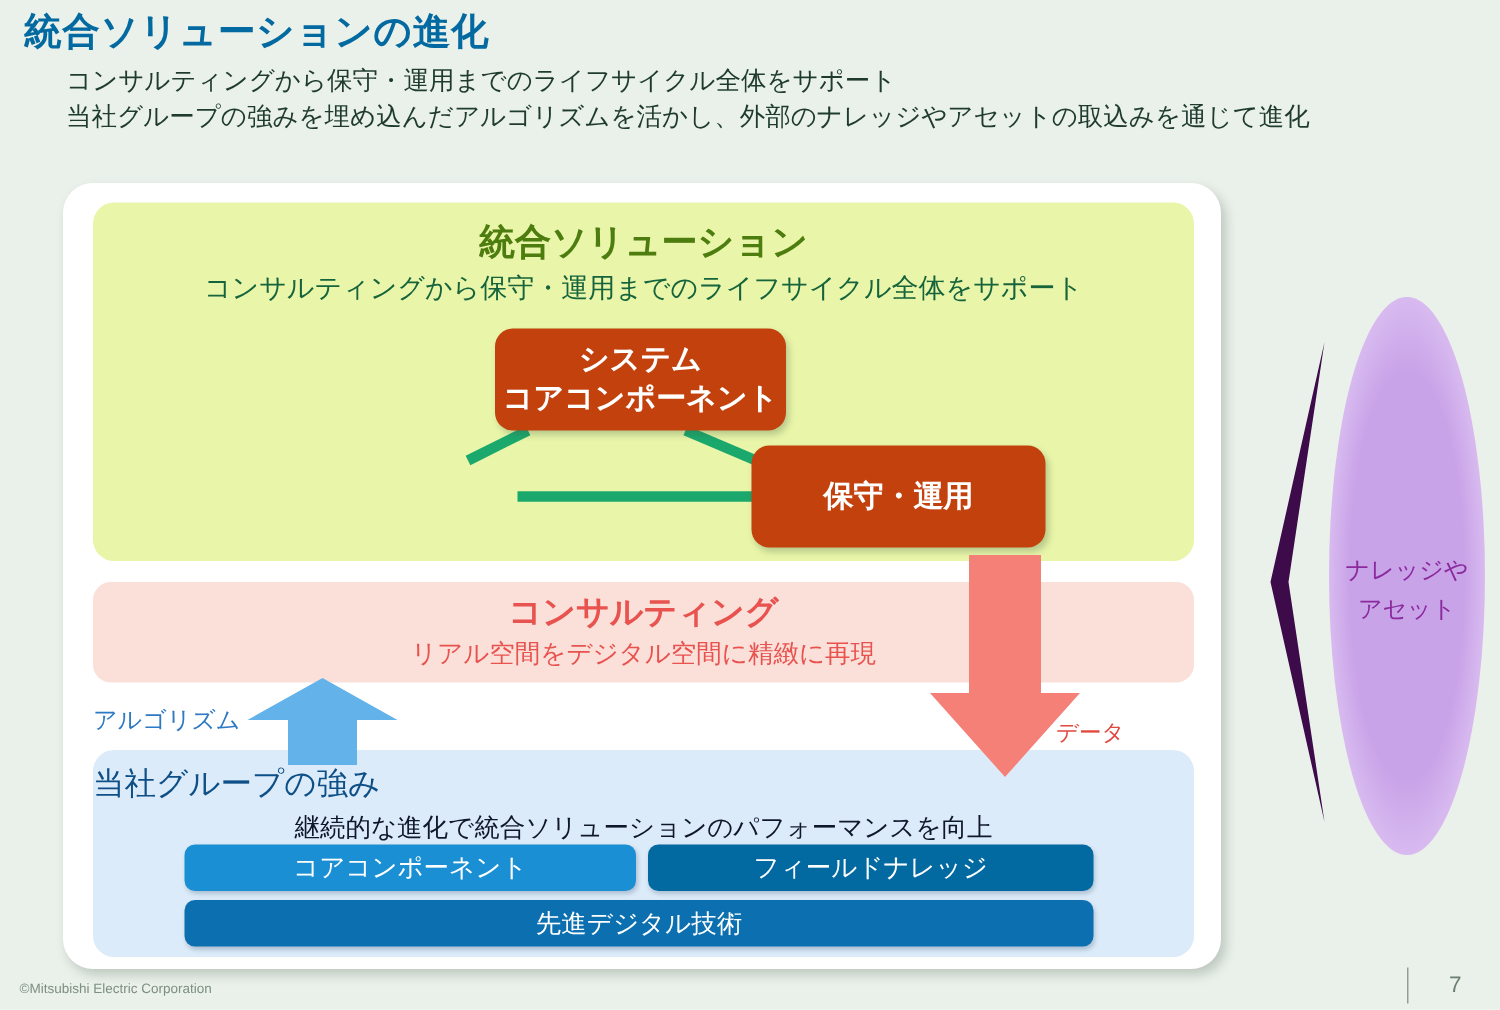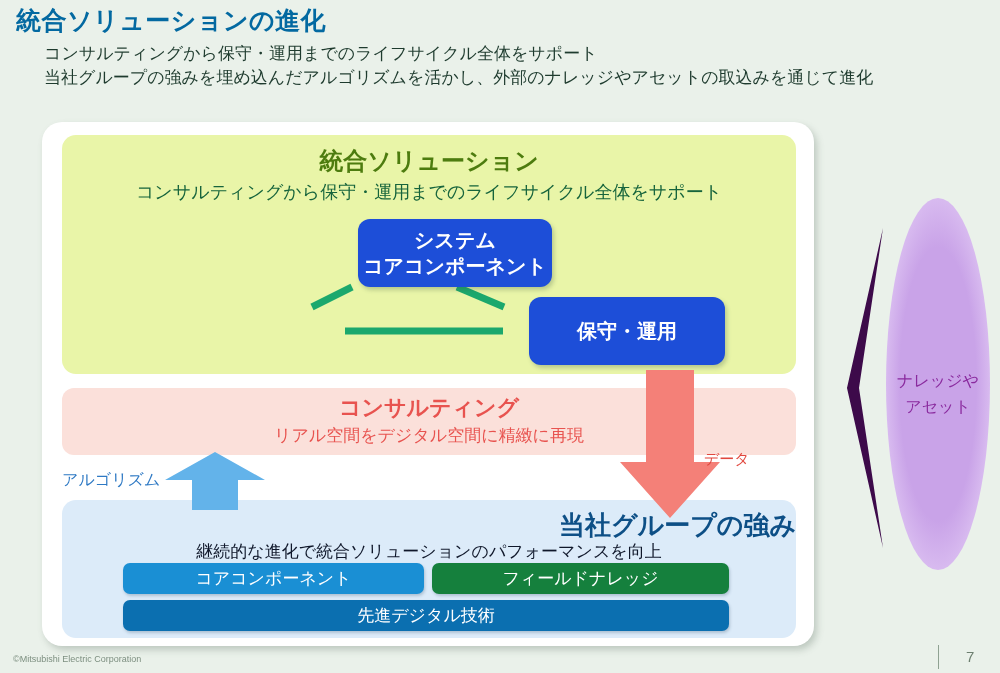--- a/index.html
+++ b/index.html
@@ -54,28 +54,27 @@
 
   
   #connectors {
     position: absolute; left: 62px; top: 135px;
     width: 734px; height: 239px;
     pointer-events: none;
   }
 
   .gbox {
     position: absolute;
-    background: #1d4ed8;
+    background: #c2410c;
     border-radius: 12px;
     color: #ffffff;
     display: flex; flex-direction: column;
     align-items: center; justify-content: center;
     box-shadow: 2px 3px 4px rgba(60,90,70,0.28);
     text-align: left;
-    margin-left: 28px;
   }
   .gbox .l1 { font-size: 20px; font-weight: bold; line-height: 26px; }
   .gbox .l2 { font-size: 18px; line-height: 24px; }
 
   #gbox-se    { left: 330px; top: 219px; width: 194px; height: 68px; }
   #gbox-cons  { left: 161px; top: 297px; width: 187px; height: 68px; }
   #gbox-maint { left: 501px; top: 297px; width: 196px; height: 68px; }
 
   
   #pink-band {
@@ -95,48 +94,48 @@
 
   
   #blue-band {
     position: absolute; left: 62px; top: 500px;
     width: 734px; height: 138px;
     background: #dcebf9;
     border-radius: 14px;
   }
   #blue-title {
     position: absolute; left: 0; top: 8px; width: 100%;
-    text-align: right; font-size: 26px; font-weight: bold; color: #0d4f86;
+    text-align: left; font-size: 21px; font-weight: normal; color: #0d4f86;
   }
   #blue-sub {
     position: absolute; left: 0; top: 40px; width: 100%;
     text-align: center; font-size: 17px; color: #0f172a;
   }
   .bbox {
     position: absolute;
     border-radius: 7px;
     color: #ffffff;
     display: flex; align-items: center; justify-content: center;
     font-size: 17px;
     box-shadow: 1px 2px 3px rgba(40,70,100,0.25);
   }
   #bbox-core  { left: 123px; top: 563px; width: 301px; height: 31px; background: #1a8fd4; }
-  #bbox-field { left: 432px; top: 563px; width: 297px; height: 31px; background: #15803d; }
+  #bbox-field { left: 432px; top: 563px; width: 297px; height: 31px; background: #0369a1; }
   #bbox-tech  { left: 123px; top: 600px; width: 606px; height: 31px; background: #0b6fb0; }
 
   
   #arrow-blue  { position: absolute; left: 160px; top: 450px; }
   #arrow-red   { position: absolute; left: 616px; top: 370px; }
 
   #label-algo {
     position: absolute; left: 62px; top: 470px;
     font-size: 16px; color: #2e79c4;
   }
   #label-data {
-    position: absolute; left: 704px; top: 450px;
+    position: absolute; left: 704px; top: 479px;
     font-size: 15px; color: #e1483f;
   }
 
   
   #ellipse {
     position: absolute; left: 886px; top: 198px;
     width: 104px; height: 372px;
     border-radius: 50%;
     background: radial-gradient(ellipse at 50% 50%,
                 #c9a3e8 0%, #c9a3e8 52%, #d9bcf0 72%, #e7d6f6 88%, rgba(234,241,234,0) 100%);

